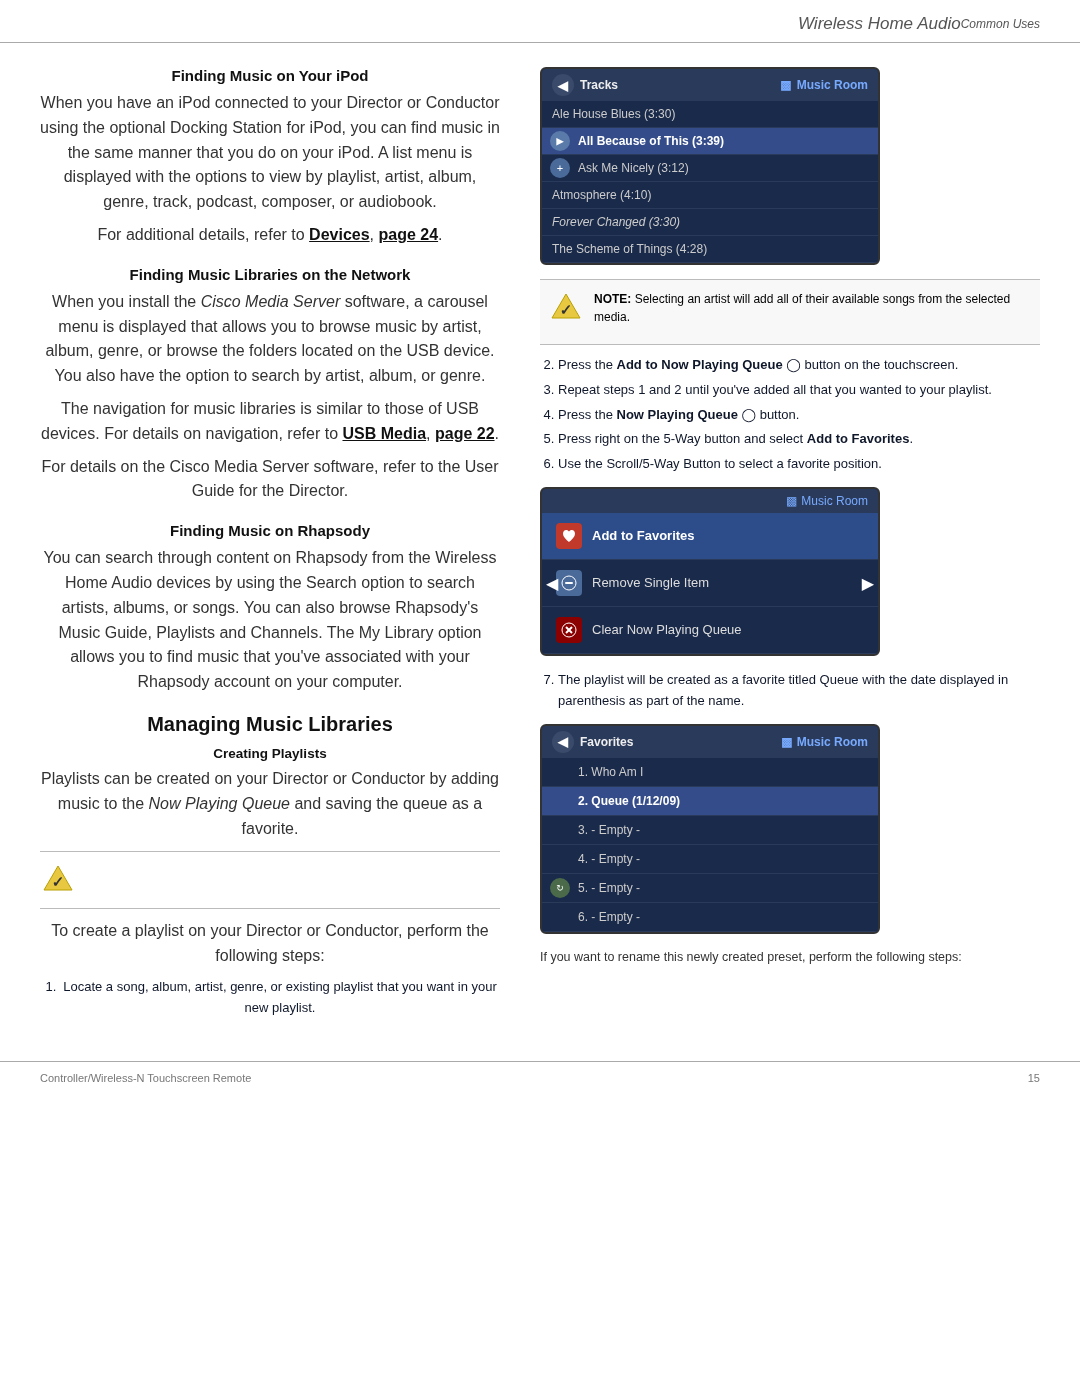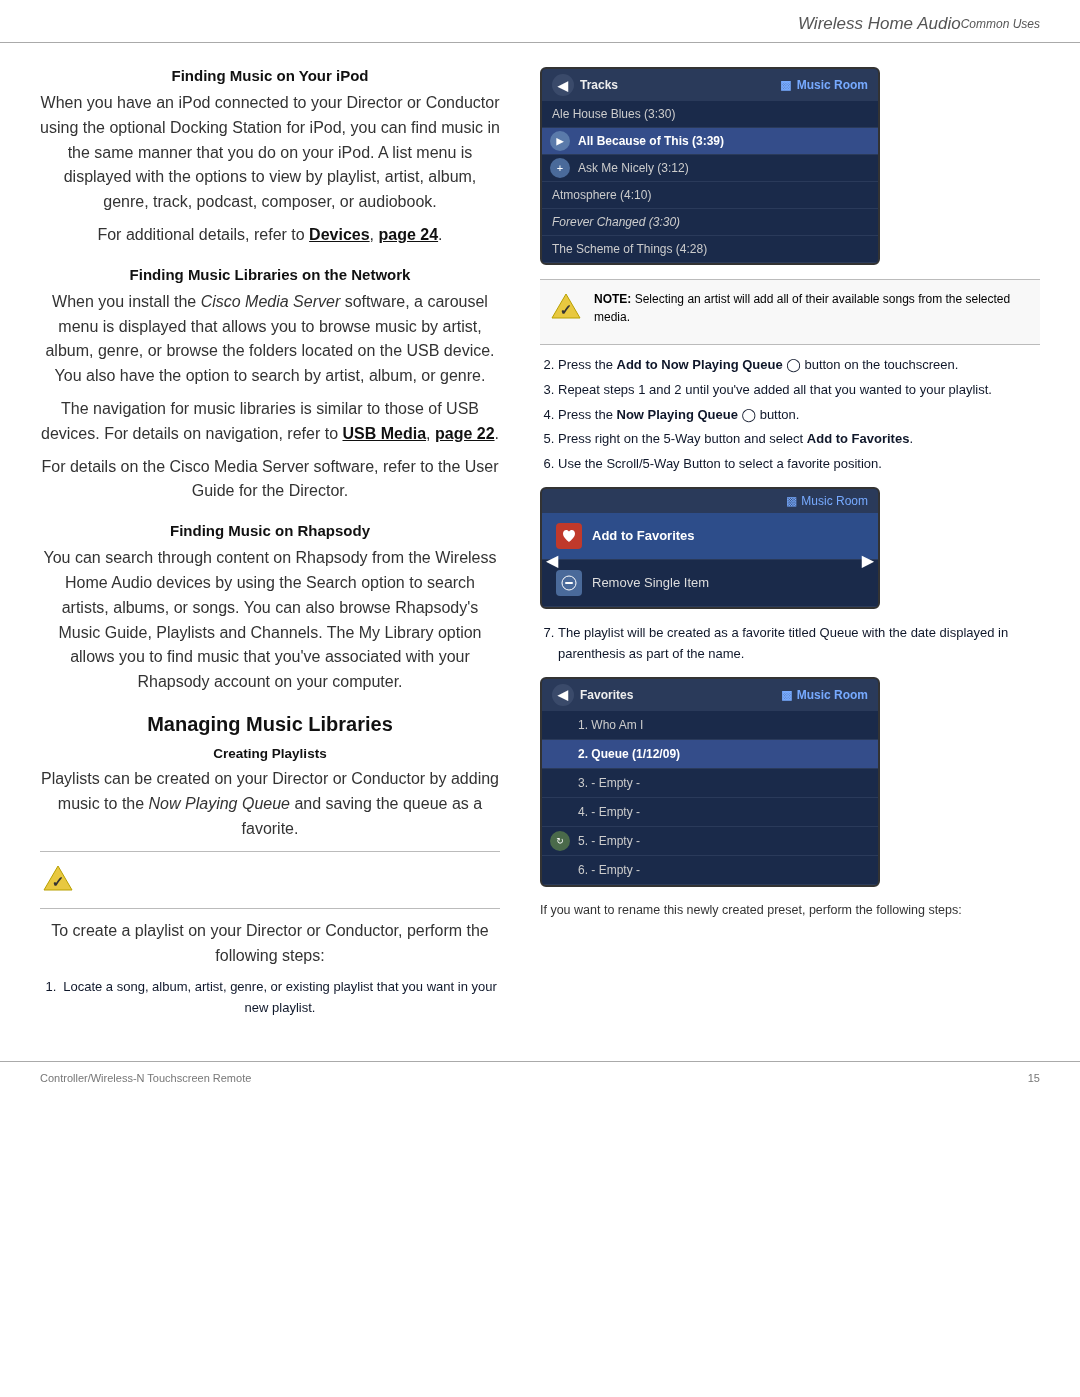--- a/index.html
+++ b/index.html
@@ -469,20 +469,30 @@
         <div class="menu-item">
           <div class="menu-item-icon minus-icon-wrap">
             <svg width="16" height="16" viewBox="0 0 16 16">
                 <circle cx="8" cy="8" r="7" fill="#4a6a9a" stroke="#fff" stroke-width="1"></circle>
                 <rect x="4" y="7" width="8" height="2" rx="1" fill="white"></rect>
               </svg>
           </div>
           <span>Remove Single Item</span>
         </div>
 
+        <div class="menu-item">
+          <div class="menu-item-icon x-icon-wrap">
+            <svg width="16" height="16" viewBox="0 0 16 16">
+                <circle cx="8" cy="8" r="7" fill="#8b0000" stroke="#fff" stroke-width="1"></circle>
+                <line x1="5" y1="5" x2="11" y2="11" stroke="white" stroke-width="2"></line>
+                <line x1="11" y1="5" x2="5" y2="11" stroke="white" stroke-width="2"></line>
+              </svg>
+          </div>
+          <span>Clear Now Playing Queue</span>
+        </div>
       </div>
     </div>
 
     <ol start="7" style="padding-left:18px;margin-bottom:12px;">
       <li>The playlist will be created as a favorite titled Queue with the date displayed in parenthesis as part of the name.</li>
     </ol>
 
     <div class="fav-mockup">
       <div class="fav-header">
         <div style="display:flex;align-items:center;gap:6px;">

